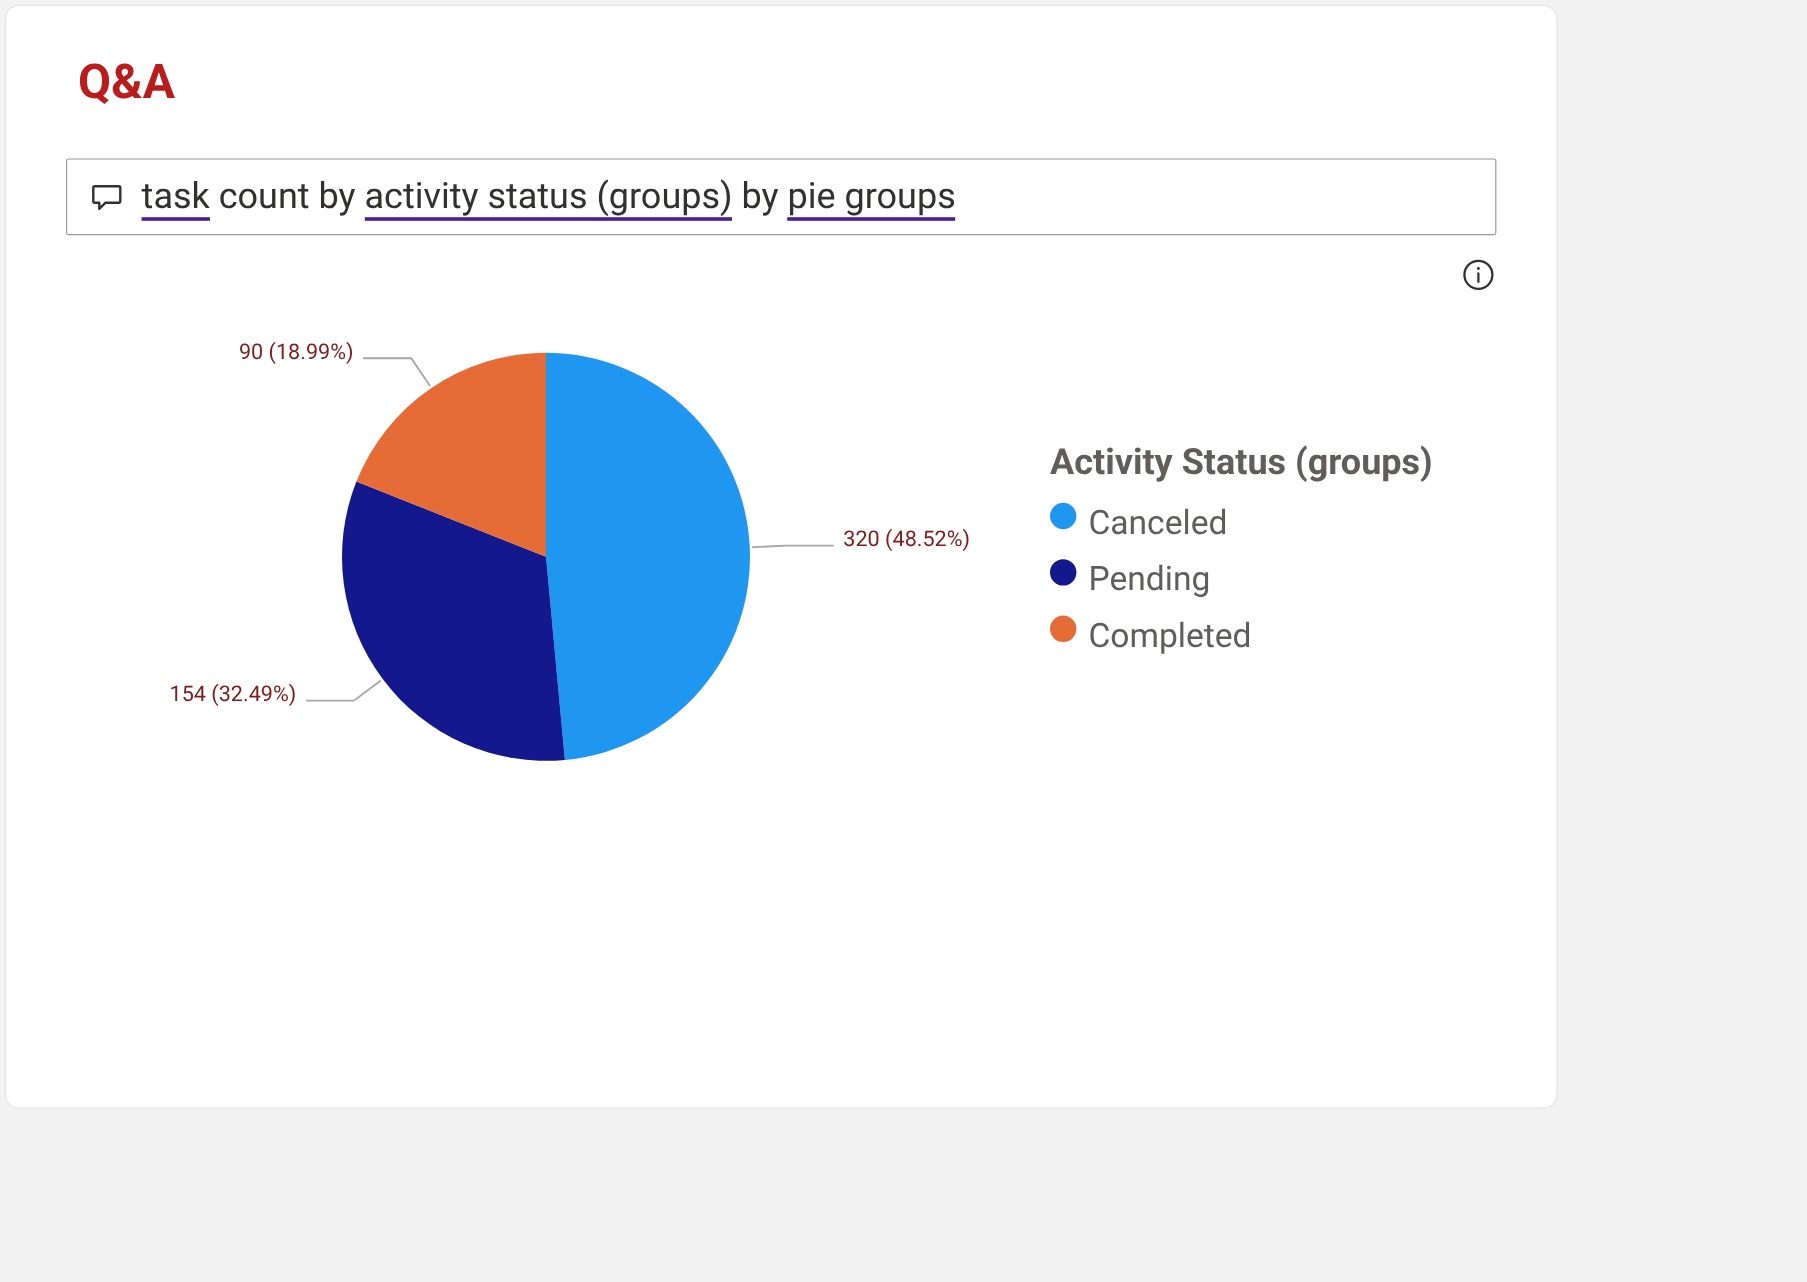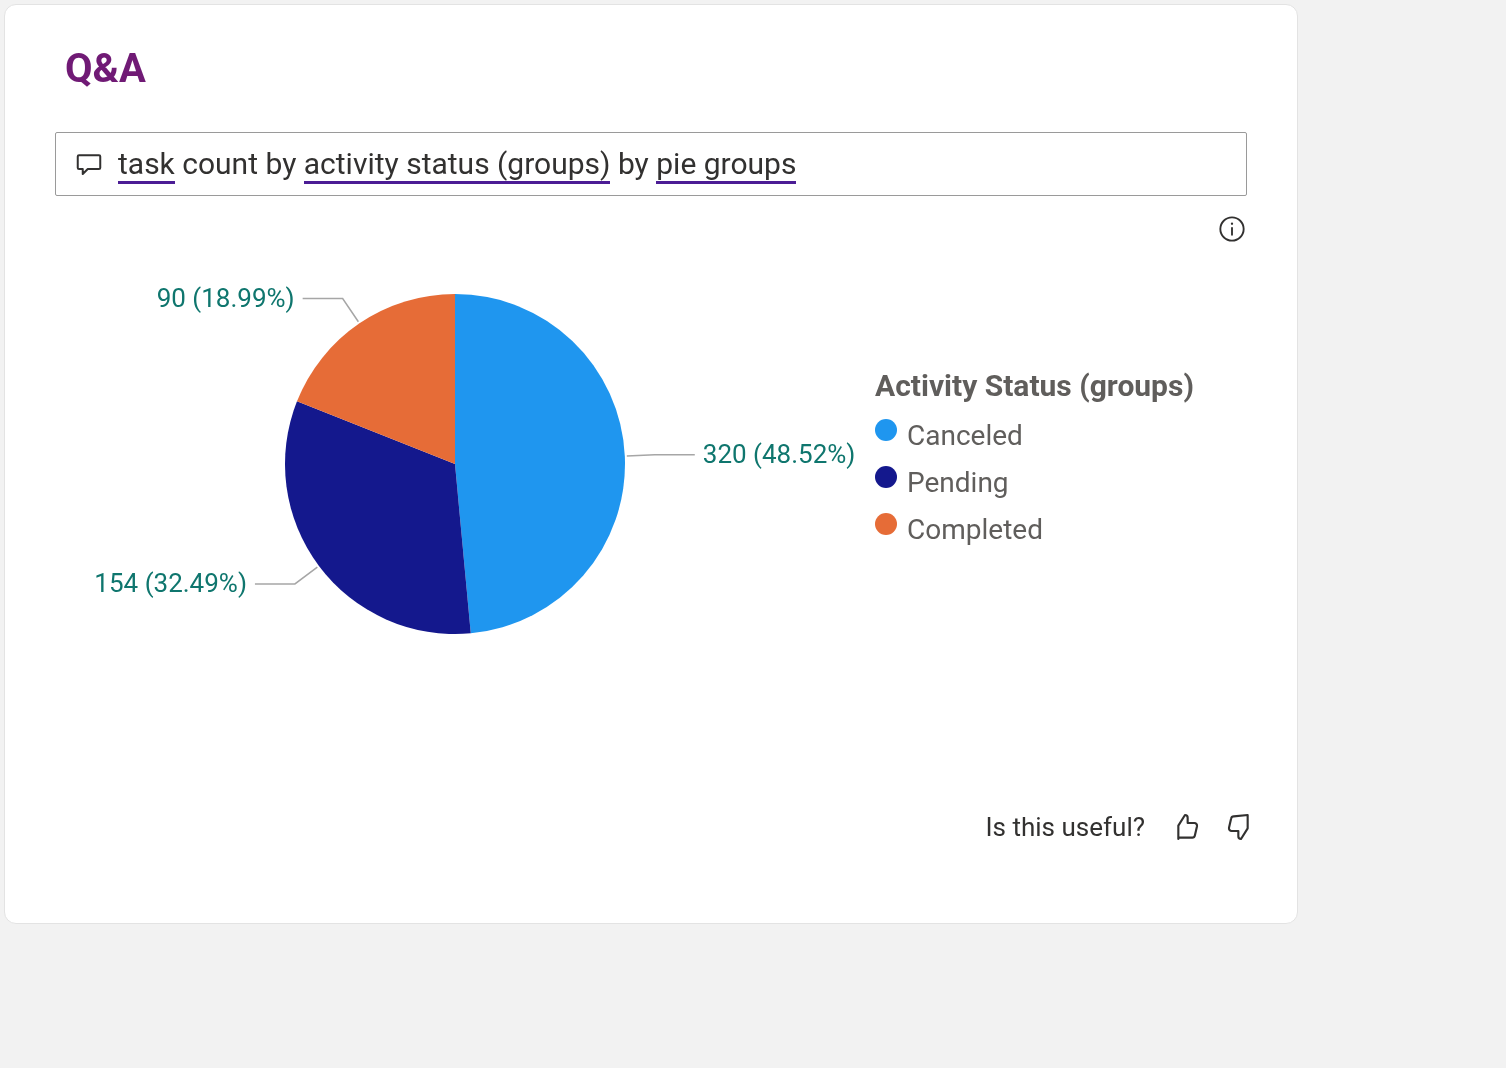--- a/index.html
+++ b/index.html
@@ -15,21 +15,21 @@
     border: 1px solid #e3e3e3;
     border-radius: 12px;
     width: 1294px;
     height: 920px;
     padding: 40px 50px 30px 50px;
     position: relative;
   }
   .title {
     font-size: 40px;
     font-weight: 700;
-    color: #701a75;
+    color: #b91c1c;
     margin: 0 0 40px 10px;
   }
   .qa-box {
     border: 1px solid #9a9a9a;
     border-radius: 2px;
     display: flex;
     align-items: center;
     gap: 14px;
     padding: 10px 18px;
     font-size: 30px;
@@ -84,22 +84,22 @@
     color: #605e5c;
     margin-bottom: 14px;
     cursor: pointer;
   }
   .swatch {
     width: 22px; height: 22px; border-radius: 50%;
     display: inline-block;
   }
   .pie-label {
     position: absolute;
-    font-size: 26px;
-    color: #0f766e;
+    font-size: 18px;
+    color: #7f1d1d;
     white-space: nowrap;
   }
   .footer {
     position: absolute;
     bottom: 80px;
     right: 40px;
     display: flex;
     align-items: center;
     gap: 24px;
     font-size: 26px;
@@ -166,27 +166,14 @@
             <span>Pending</span>
           </div>
           <div class="legend-item">
             <span class="swatch" style="background: rgb(230, 108, 55);"></span>
             <span>Completed</span>
           </div>
         </div>
     </div>
   </div>
 
-  <div class="footer">
-    <span>Is this useful?</span>
-    <span class="thumb-btn">
-      <svg width="32" height="32" viewBox="0 0 24 24" fill="none" stroke="#323130" stroke-width="1.6" stroke-linejoin="round" stroke-linecap="round">
-        <path d="M7 21 V11 L12 3 c1 0 2 .8 2 2 v4 h5 a2 2 0 0 1 2 2.4 l-1.6 7 a2 2 0 0 1 -2 1.6 H7 z"></path>
-      </svg>
-    </span>
-    <span class="thumb-btn">
-      <svg width="32" height="32" viewBox="0 0 24 24" fill="none" stroke="#323130" stroke-width="1.6" stroke-linejoin="round" stroke-linecap="round">
-        <path d="M17 3 V13 L12 21 c-1 0 -2 -.8 -2 -2 v-4 H5 a2 2 0 0 1 -2 -2.4 l1.6 -7 A2 2 0 0 1 6.6 4 L17 3 z"></path>
-      </svg>
-    </span>
-  </div>
 
 </div>
 
 </body></html>

